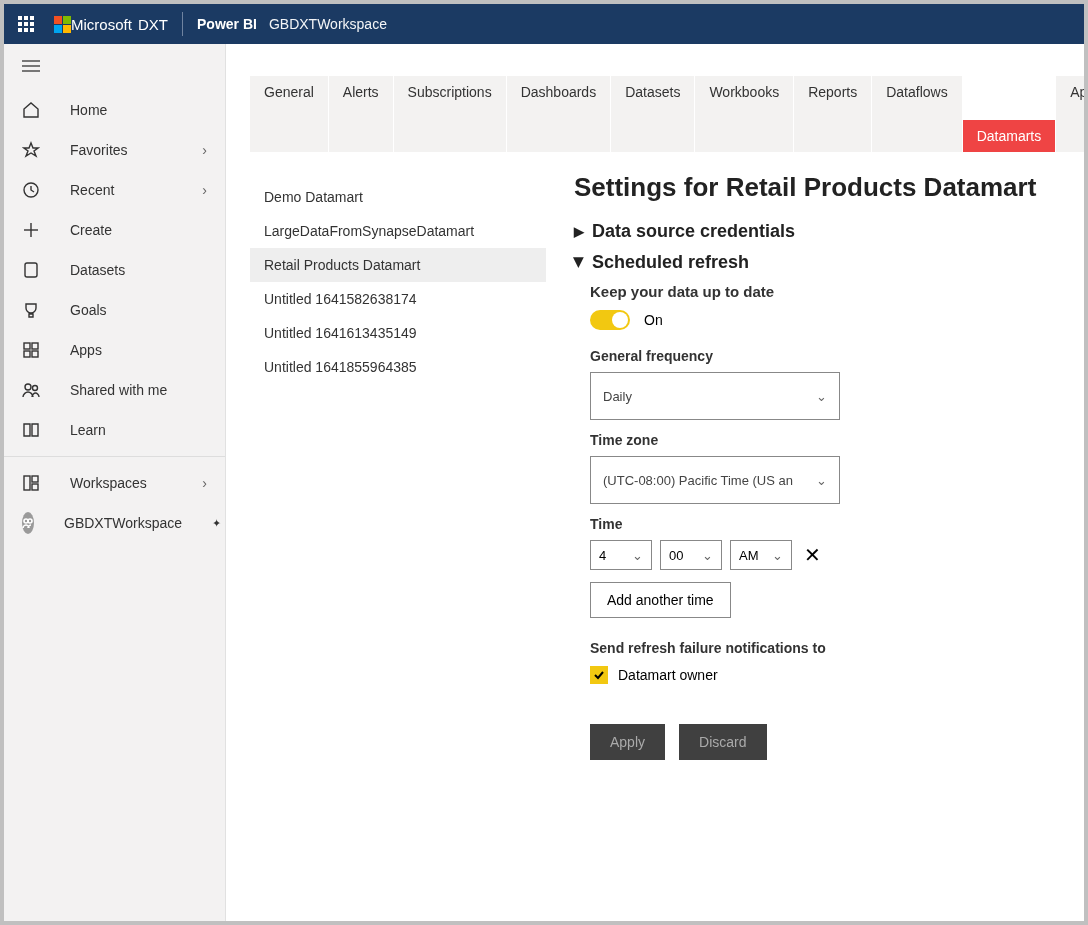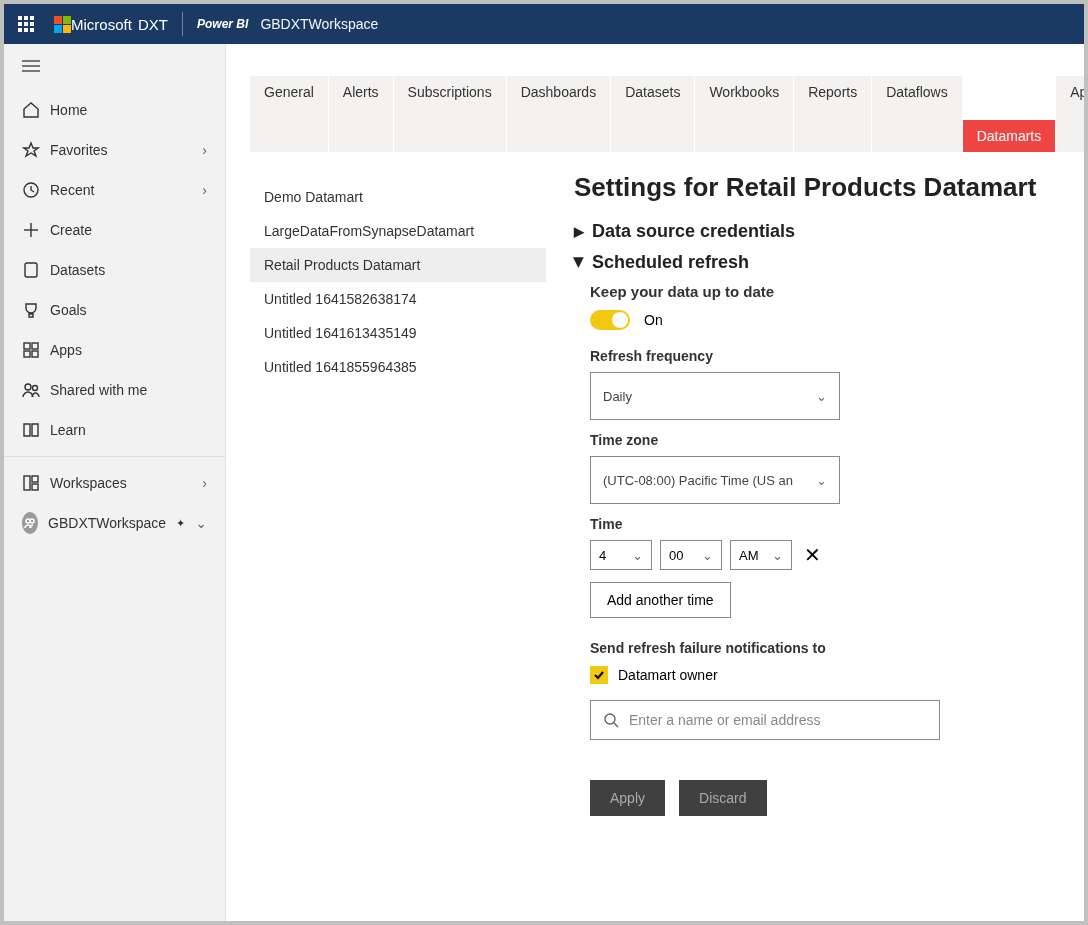--- a/index.html
+++ b/index.html
@@ -8,28 +8,28 @@
 .waffle { width: 44px; height: 40px; display:flex; align-items:center; justify-content:center; cursor:pointer; }
 .waffle-grid { display:grid; grid-template-columns: repeat(3,4px); grid-template-rows: repeat(3,4px); gap:2px;}
 .waffle-grid span{ background:#fff; width:4px;height:4px;}
 .mslogo { display:flex; align-items:center; margin-left:6px;}
 .mslogo-sq { display:grid; grid-template-columns:8px 8px; grid-template-rows:8px 8px; gap:1px;}
 .mslogo-sq span:nth-child(1){background:#f25022;} .mslogo-sq span:nth-child(2){background:#7fba00;}
 .mslogo-sq span:nth-child(3){background:#00a4ef;} .mslogo-sq span:nth-child(4){background:#ffb900;}
 .brand-text { font-size:15px; }
 .brand-text .dxt { font-weight:300; margin-left:2px;}
 .divider-v { width:1px; height:24px; background:#6f83a0; margin:0 14px;}
-.app-name { font-weight:600; font-size:12px;font-style:italic;}
+.app-name { font-weight:600; font-size:14px;}
 .ws-name { margin-left:12px; font-size:14px; font-weight:400; opacity:.95;}
 .layout { display:flex; height: calc(100% - 40px);}
 .sidebar { width: 222px; background:#f3f2f2; border-right:1px solid #e1e1e1; display:flex; flex-direction:column;}
 .hamburger { padding:14px 18px; cursor:pointer;}
 .hamburger svg{ width:18px;height:12px;}
 .nav-list { list-style:none; }
-.nav-item { display:flex; align-items:center; height:40px; padding:0 18px; font-size:14px; color:#333; cursor:pointer; gap:10px;}
+.nav-item { display:flex; align-items:center; height:40px; padding:0 18px; font-size:14px; color:#333; cursor:pointer; gap:30px;}
 .nav-item .chev { margin-left:auto; color:#666;}
 .nav-icon { width:18px; height:18px; display:flex; align-items:center; justify-content:center; color:#333;}
 .nav-icon svg{ width:18px; height:18px; stroke:#333; fill:none; stroke-width:1.4;}
 .side-sep { height:1px; background:#ddd; margin:6px 0;}
 .ws-circle { width:22px;height:22px;border-radius:50%; background:#9a9a9a; display:flex;align-items:center;justify-content:center;}
 .ws-circle svg{width:12px;height:12px;stroke:#fff;fill:none;stroke-width:1.6;}
 .main { flex:1; display:flex; flex-direction:column; padding:0; overflow:hidden; background:#fff;}
 .tabs { display:flex; margin:32px 0 0 24px;border-radius:12px;}
 .tab { padding:8px 14px; font-size:14px; background:#f3f2f1; color:#333; cursor:pointer; border-right:1px solid #fff;}
 .tab.active { background:#ef4444; color:#fff;margin-top:44px;}
@@ -254,21 +254,21 @@
         </div>
 
         <div class="subtitle">Keep your data up to date</div>
         <div class="toggle-row">
           <div class="toggle">
               <div class="knob"></div>
             </div>
           <span style="font-size:14px;">On</span>
         </div>
 
-        <div class="field-label">Refresh frequency</div>
+        <div class="field-label">General frequency</div>
         <div class="select">
           <span>Daily</span>
           <span class="chevd">⌄</span>
         </div>
 
         <div class="field-label">Time zone</div>
         <div class="select">
           <span style="white-space:nowrap;overflow:hidden;">(UTC-08:00) Pacific Time (US an</span>
           <span class="chevd">⌄</span>
         </div>
@@ -294,27 +294,20 @@
         <div class="field-label" style="margin-top:22px;">Send refresh failure notifications to</div>
         <div class="checkbox-row">
           <div class="chk">
               <svg viewBox="0 0 12 12">
                 <polyline points="2,6 5,9 10,3"></polyline>
               </svg>
             </div>
           <span style="font-size:14px;">Datamart owner</span>
         </div>
 
-        <div class="search-box">
-          <svg width="16" height="16" viewBox="0 0 16 16" fill="none" stroke="#666" stroke-width="1.4">
-              <circle cx="7" cy="7" r="5"></circle>
-              <line x1="11" y1="11" x2="15" y2="15"></line>
-            </svg>
-          <input type="text" placeholder="Enter a name or email address" style="">
-        </div>
 
         <div class="btn-row">
           <button class="btn-soft">Apply</button>
           <button class="btn-soft">Discard</button>
         </div>
       </div>
     </div>
   </div>
 </div>
 

